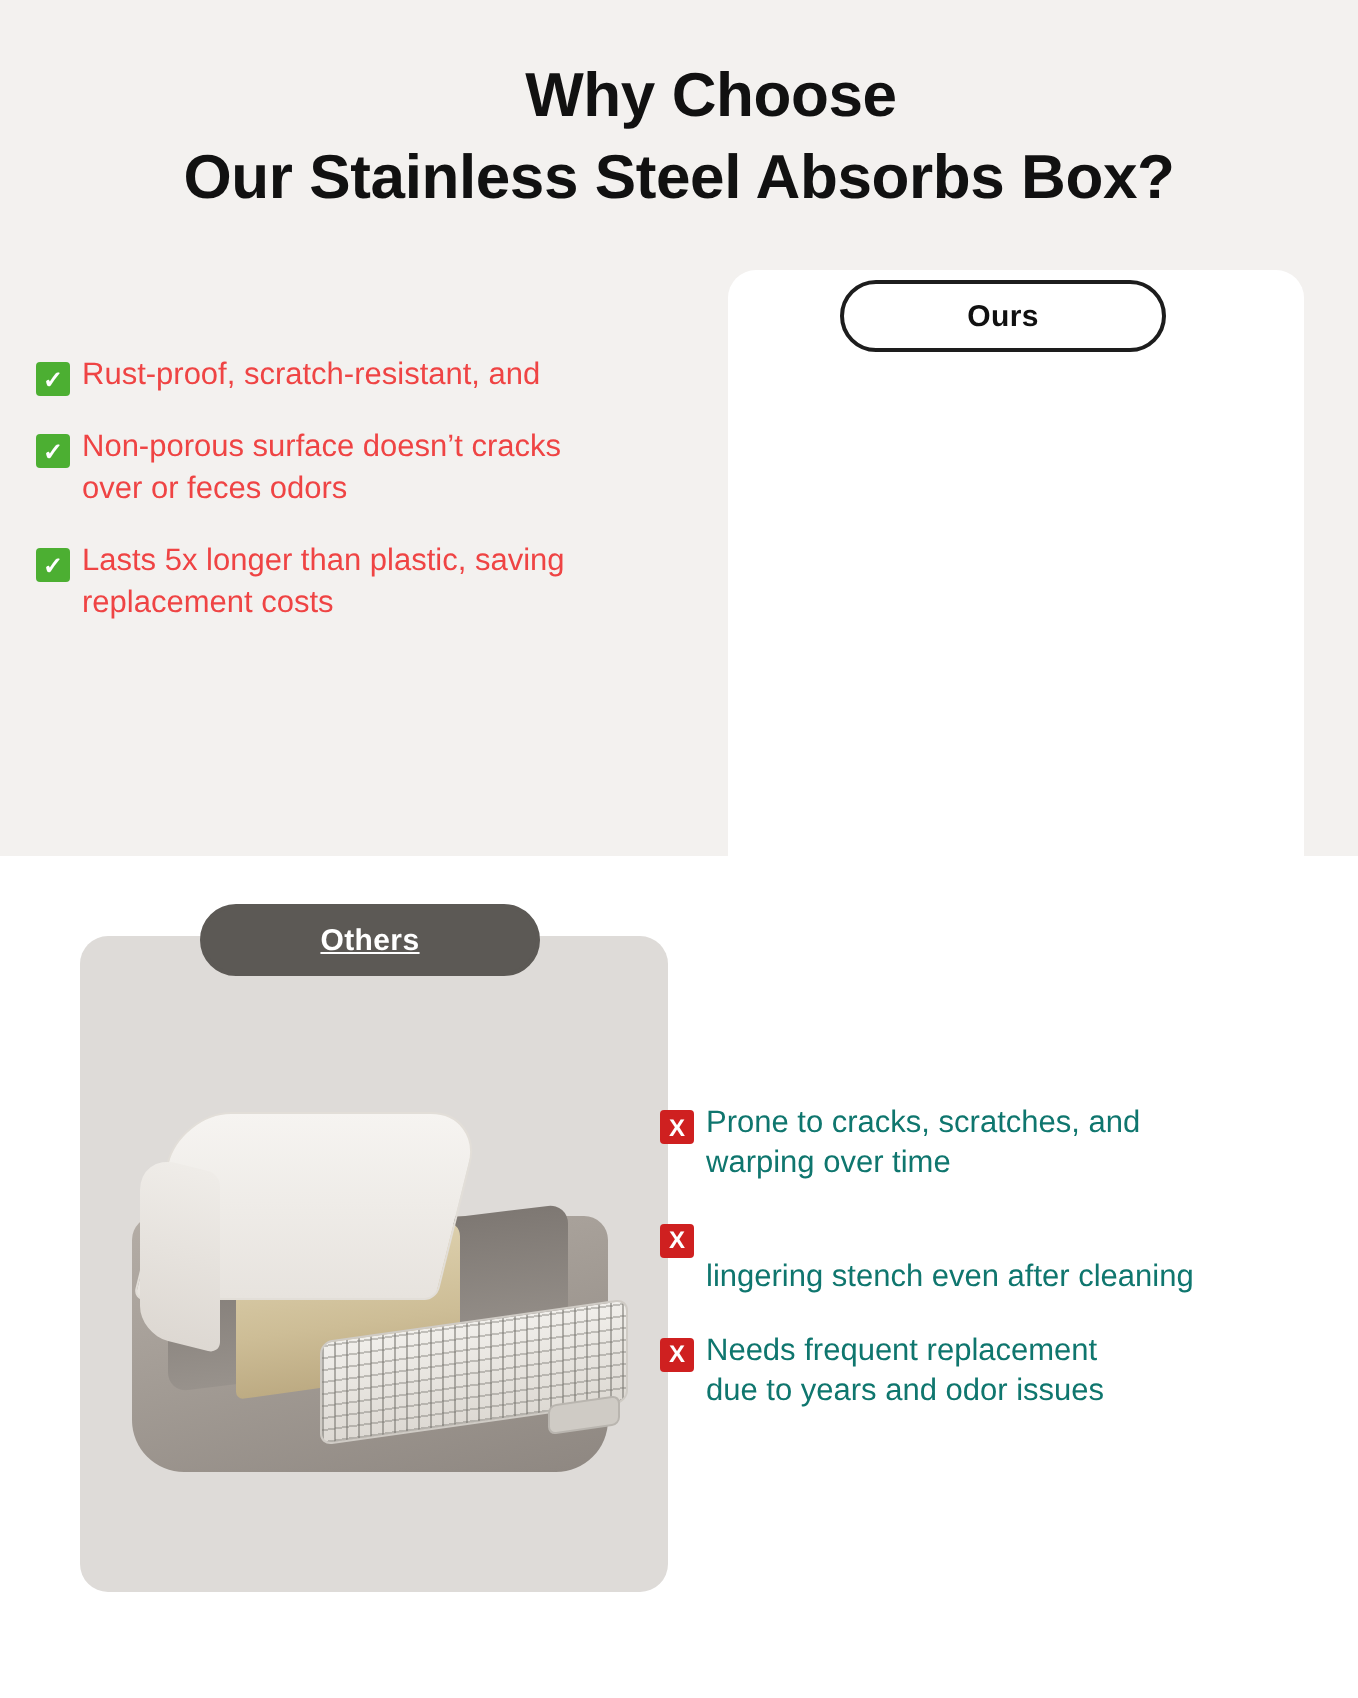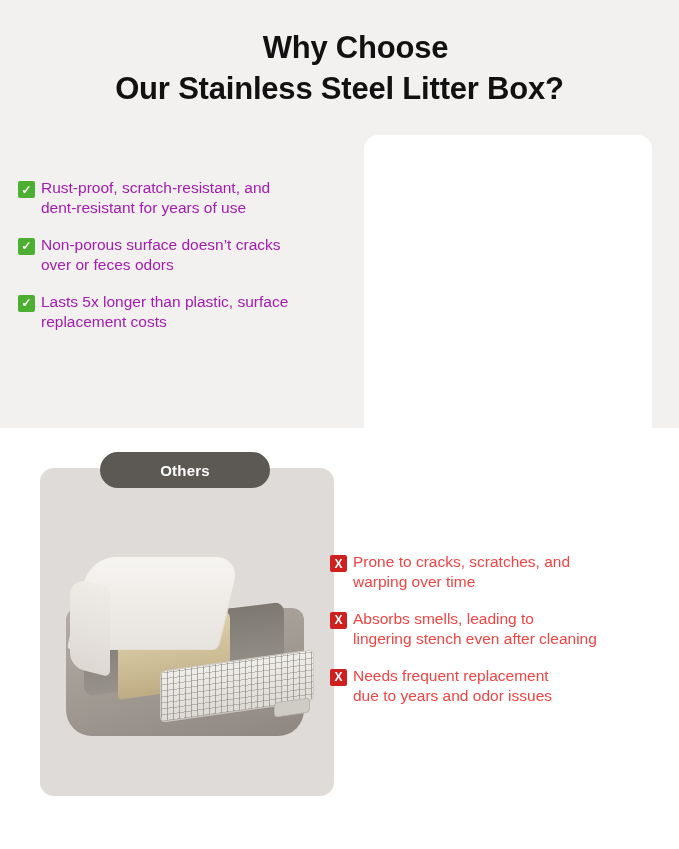--- a/index.html
+++ b/index.html
@@ -77,20 +77,21 @@
     color: #111111;
     z-index: 6;
   }
   .pill-others {
     left: 100px; top: 452px;
     width: 170px; height: 36px;
     background: #5c5955;
     border: 2px solid #5c5955;
     color: #ffffff;
     z-index: 6;
+    text-decoration: underline;
   }
 
   
   .others-panel {
     position: absolute;
     left: 40px; top: 468px;
     width: 294px; height: 328px;
     background: #dedbd8;
     border-radius: 14px;
   }
@@ -124,24 +125,24 @@
     color: #ffffff;
     display: flex;
     align-items: center;
     justify-content: center;
     line-height: 1;
   }
   .mark-check { background: #4caf32; }
   .mark-x { background: #cf2020; }
   .btext {
     font-size: 15.5px;
-    color: #a21caf;
+    color: #ef4444;
     line-height: 1.32;
   }
-  .list-others .btext { color: #ef4444; }
+  .list-others .btext { color: #0f766e; }
 
   
   .plastic {
     position: absolute;
     left: 56px; top: 548px;
     width: 268px; height: 212px;
   }
   .p-base {
     position: absolute;
     left: 10px; top: 60px;
@@ -207,77 +208,77 @@
 </head>
 <body>
 
 <div class="page">
 
   <div class="top-band"></div>
   <div class="bottom-band"></div>
 
   <div class="headline">
     <span class="l1">Why Choose</span>
-    <span class="l2">Our Stainless Steel Litter Box?</span>
+    <span class="l2">Our Stainless Steel Absorbs Box?</span>
   </div>
 
   <div class="ours-panel">
     
     
   </div>
 
+  <div class="pill pill-ours">Ours</div>
 
   <div class="others-panel"></div>
   <div class="plastic">
     <div class="p-base"></div>
     <div class="p-basin"></div>
     <div class="p-litter"></div>
     <div class="p-wall-back"></div>
     <div class="p-wall-side"></div>
     <div class="p-grate"></div>
     <div class="p-handle"></div>
   </div>
   <div class="pill pill-others">Others</div>
 
   <div class="list list-ours">
     <div class="bullet">
       <span class="mark mark-check">✓</span>
       <span class="btext">
         <span>Rust-proof, scratch-resistant, and</span><br>
-        <span>dent-resistant for years of use</span>
       </span>
     </div>
     <div class="bullet">
       <span class="mark mark-check">✓</span>
       <span class="btext">
         <span>Non-porous surface doesn’t cracks</span><br>
         <span>over or feces odors</span>
       </span>
     </div>
     <div class="bullet">
       <span class="mark mark-check">✓</span>
       <span class="btext">
-        <span>Lasts 5x longer than plastic, surface</span><br>
+        <span>Lasts 5x longer than plastic, saving</span><br>
         <span>replacement costs</span>
       </span>
     </div>
   </div>
 
   <div class="list list-others">
     <div class="bullet">
       <span class="mark mark-x">X</span>
       <span class="btext">
         <span>Prone to cracks, scratches, and</span><br>
         <span>warping over time</span>
       </span>
     </div>
     <div class="bullet">
       <span class="mark mark-x">X</span>
       <span class="btext">
-        <span>Absorbs smells, leading to</span><br>
+        <br>
         <span>lingering stench even after cleaning</span>
       </span>
     </div>
     <div class="bullet">
       <span class="mark mark-x">X</span>
       <span class="btext">
         <span>Needs frequent replacement</span><br>
         <span>due to years and odor issues</span>
       </span>
     </div>

